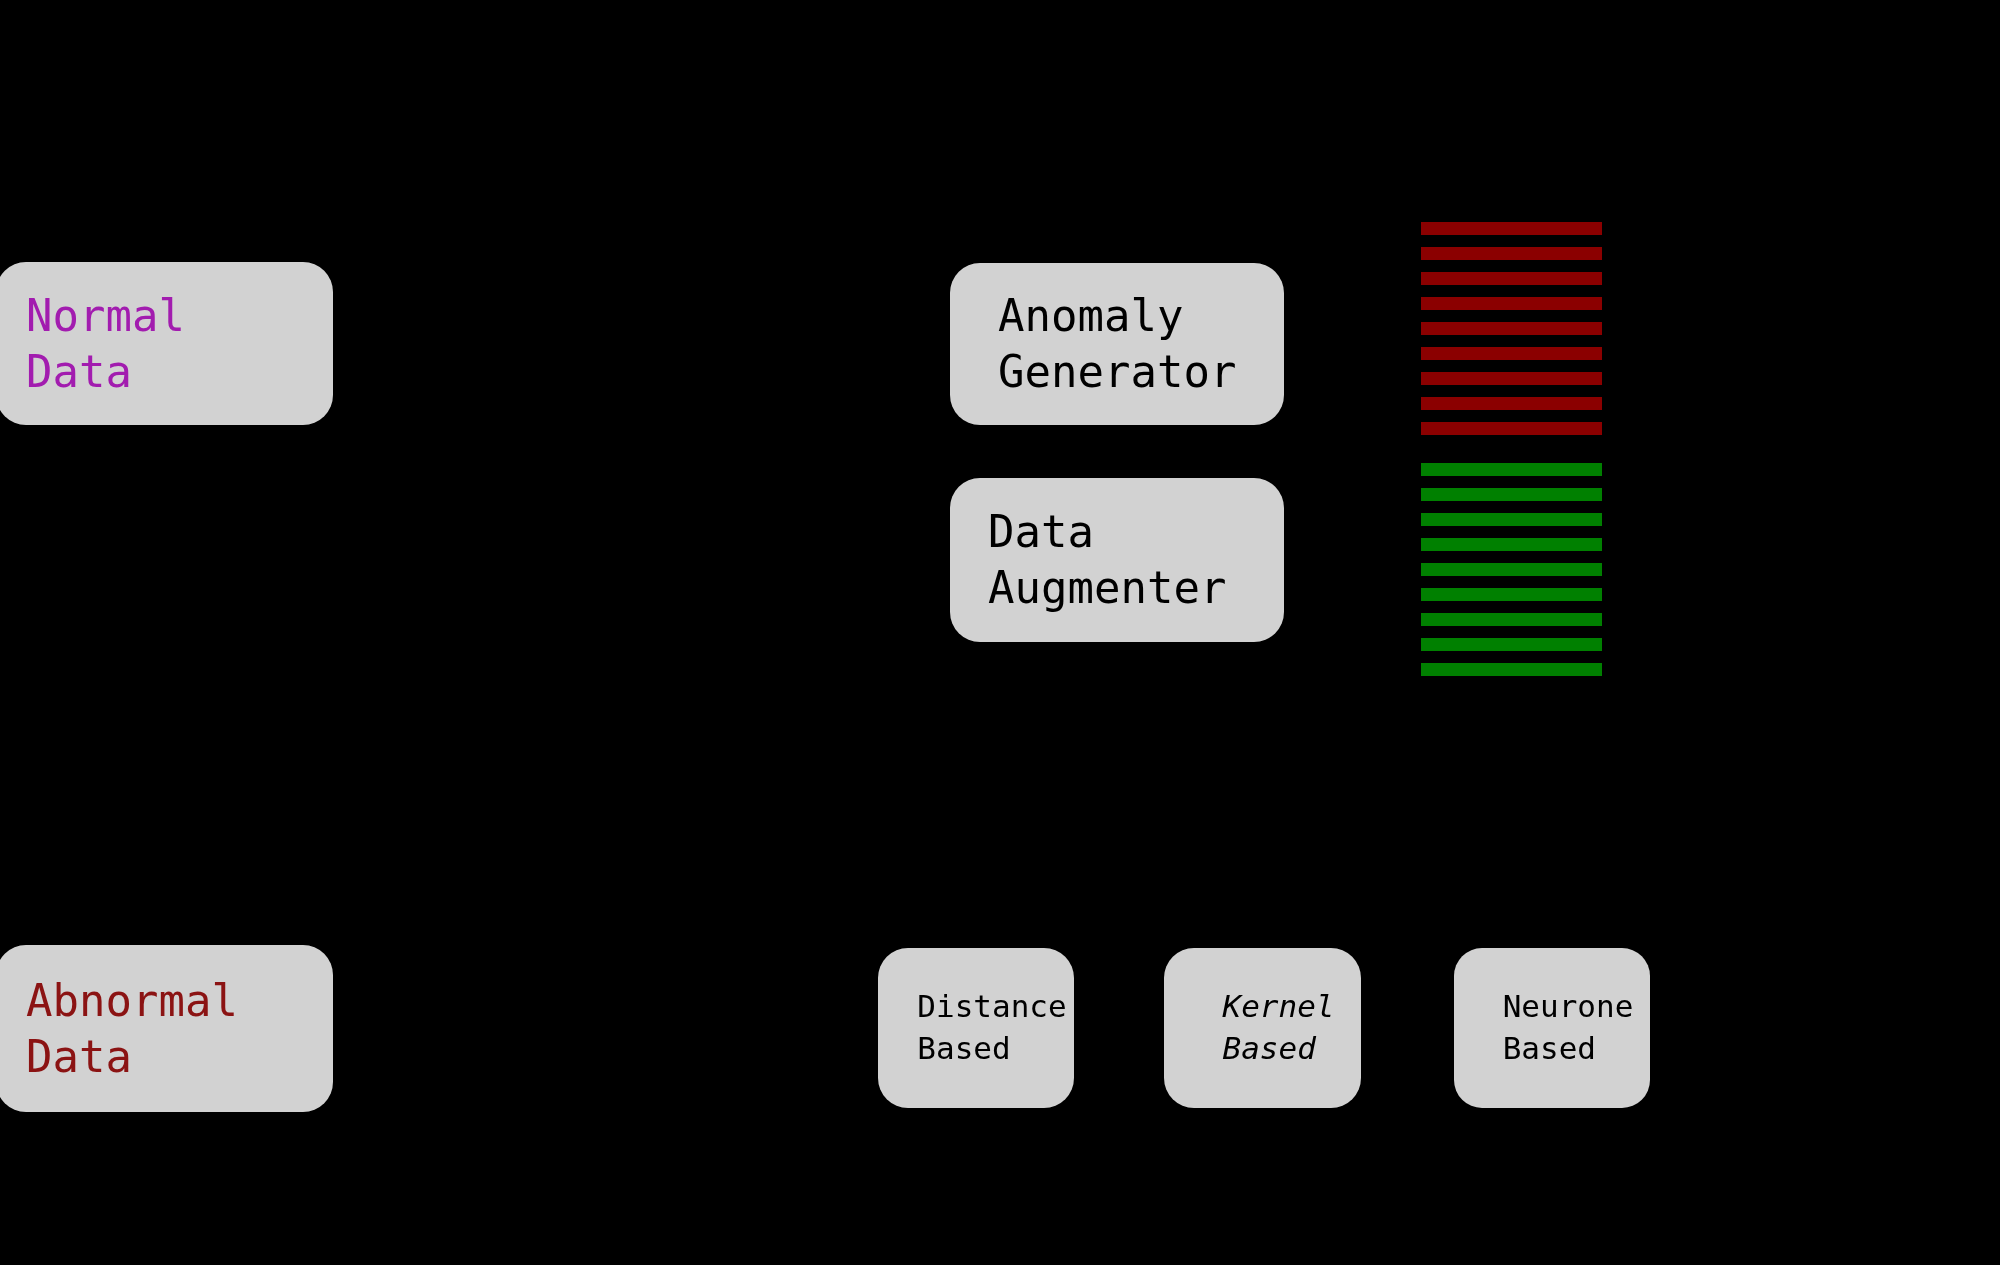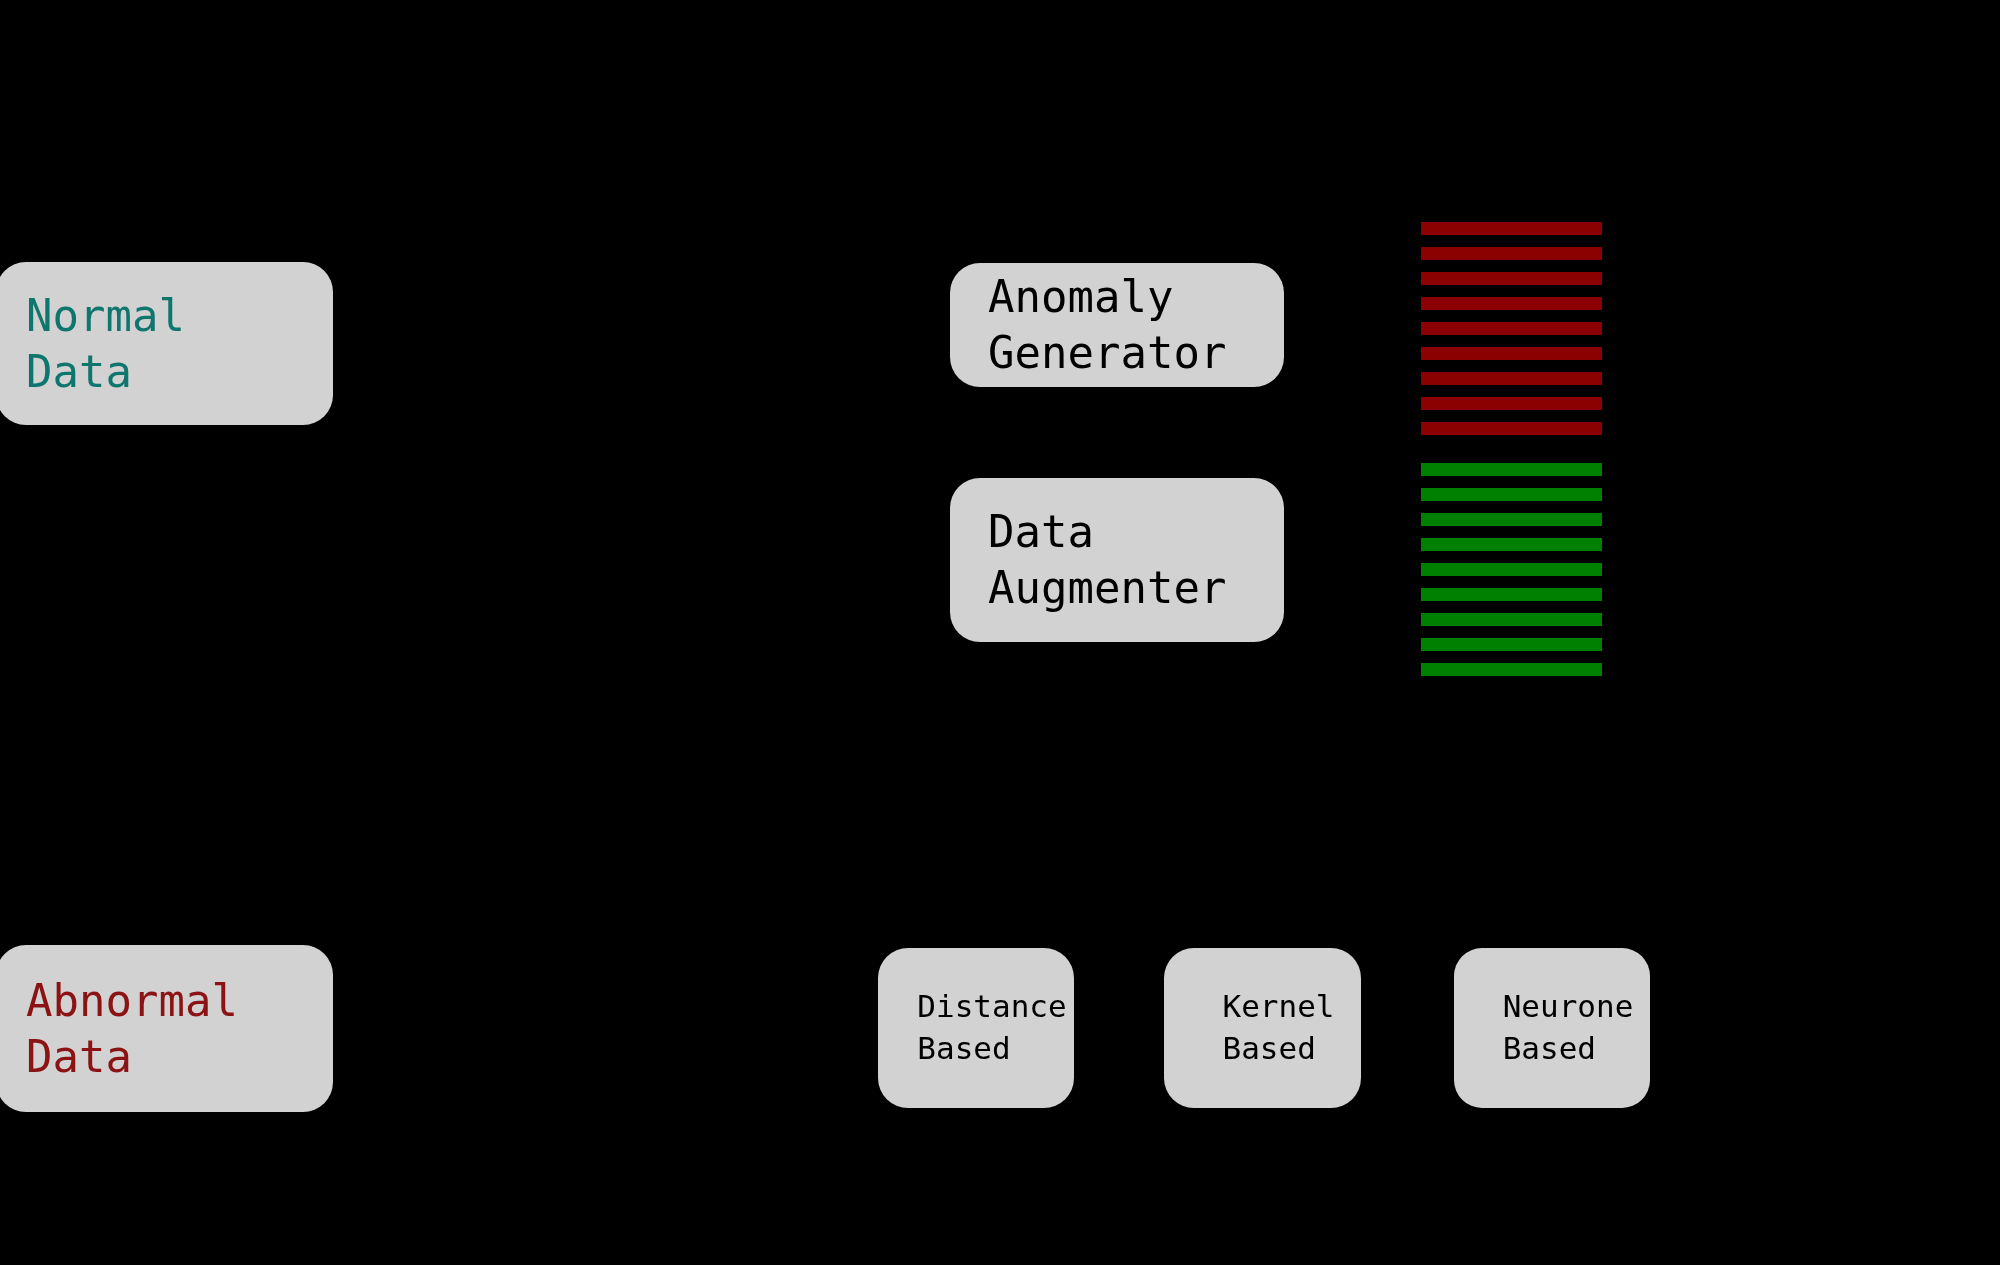--- a/index.html
+++ b/index.html
@@ -34,39 +34,39 @@
   }
   .small {
     justify-content: center;
   }
   .small .label {
     font-size: 31px;
     line-height: 1.35;
   }
   #box-normal          { left: -4px;   top: 262px; width: 337px; height: 163px; padding-left: 30px; }
   #box-abnormal        { left: -4px;   top: 945px; width: 337px; height: 167px; padding-left: 30px; }
-  #box-anomaly-gen     { left: 950px;  top: 263px; width: 334px; height: 124px; padding-left: 38px; align-items: center; }
+  #box-anomaly-gen     { left: 950px;  top: 263px; width: 334px; height: 162px; padding-left: 48px; align-items: center; }
   #box-data-aug        { left: 950px;  top: 478px; width: 334px; height: 164px; padding-left: 38px; }
   #box-distance        { left: 878px;  top: 948px; width: 196px; height: 160px; }
   #box-kernel          { left: 1164px; top: 948px; width: 197px; height: 160px; }
   #box-neurone         { left: 1454px; top: 948px; width: 196px; height: 160px; }
   .stripes {
     position: absolute;
   }
   .stripe {
     width: 100%;
   }
 </style>
 </head>
 <body>
 
 <div id="canvas" style="background: rgb(0, 0, 0);">
 
   <div class="box big" id="box-normal" style="background: rgb(210, 210, 210);">
-    <span class="label" style="color: #0f766e;">Normal
+    <span class="label" style="color: #a21caf;">Normal
 Data</span>
   </div>
 
   <div class="box big" id="box-anomaly-gen" style="background: rgb(210, 210, 210);">
     <span class="label" style="color: rgb(0, 0, 0);">Anomaly
 Generator</span>
   </div>
 
   <div class="box big" id="box-data-aug" style="background: rgb(210, 210, 210);">
     <span class="label" style="color: rgb(0, 0, 0);">Data
@@ -100,21 +100,21 @@
     <span class="label" style="color: rgb(139, 19, 19);">Abnormal
 Data</span>
   </div>
 
   <div class="box small" id="box-distance" style="background: rgb(210, 210, 210);">
     <span class="label" style="color: rgb(0, 0, 0);">Distance
 Based</span>
   </div>
 
   <div class="box small" id="box-kernel" style="background: rgb(210, 210, 210);">
-    <span class="label" style="color: rgb(0, 0, 0);">Kernel
+    <span class="label" style="color: rgb(0, 0, 0); font-style: italic;">Kernel
 Based</span>
   </div>
 
   <div class="box small" id="box-neurone" style="background: rgb(210, 210, 210); border-radius: 28px;">
     <span class="label" style="color: rgb(0, 0, 0);">Neurone
 Based</span>
   </div>
 
 </div>
 

